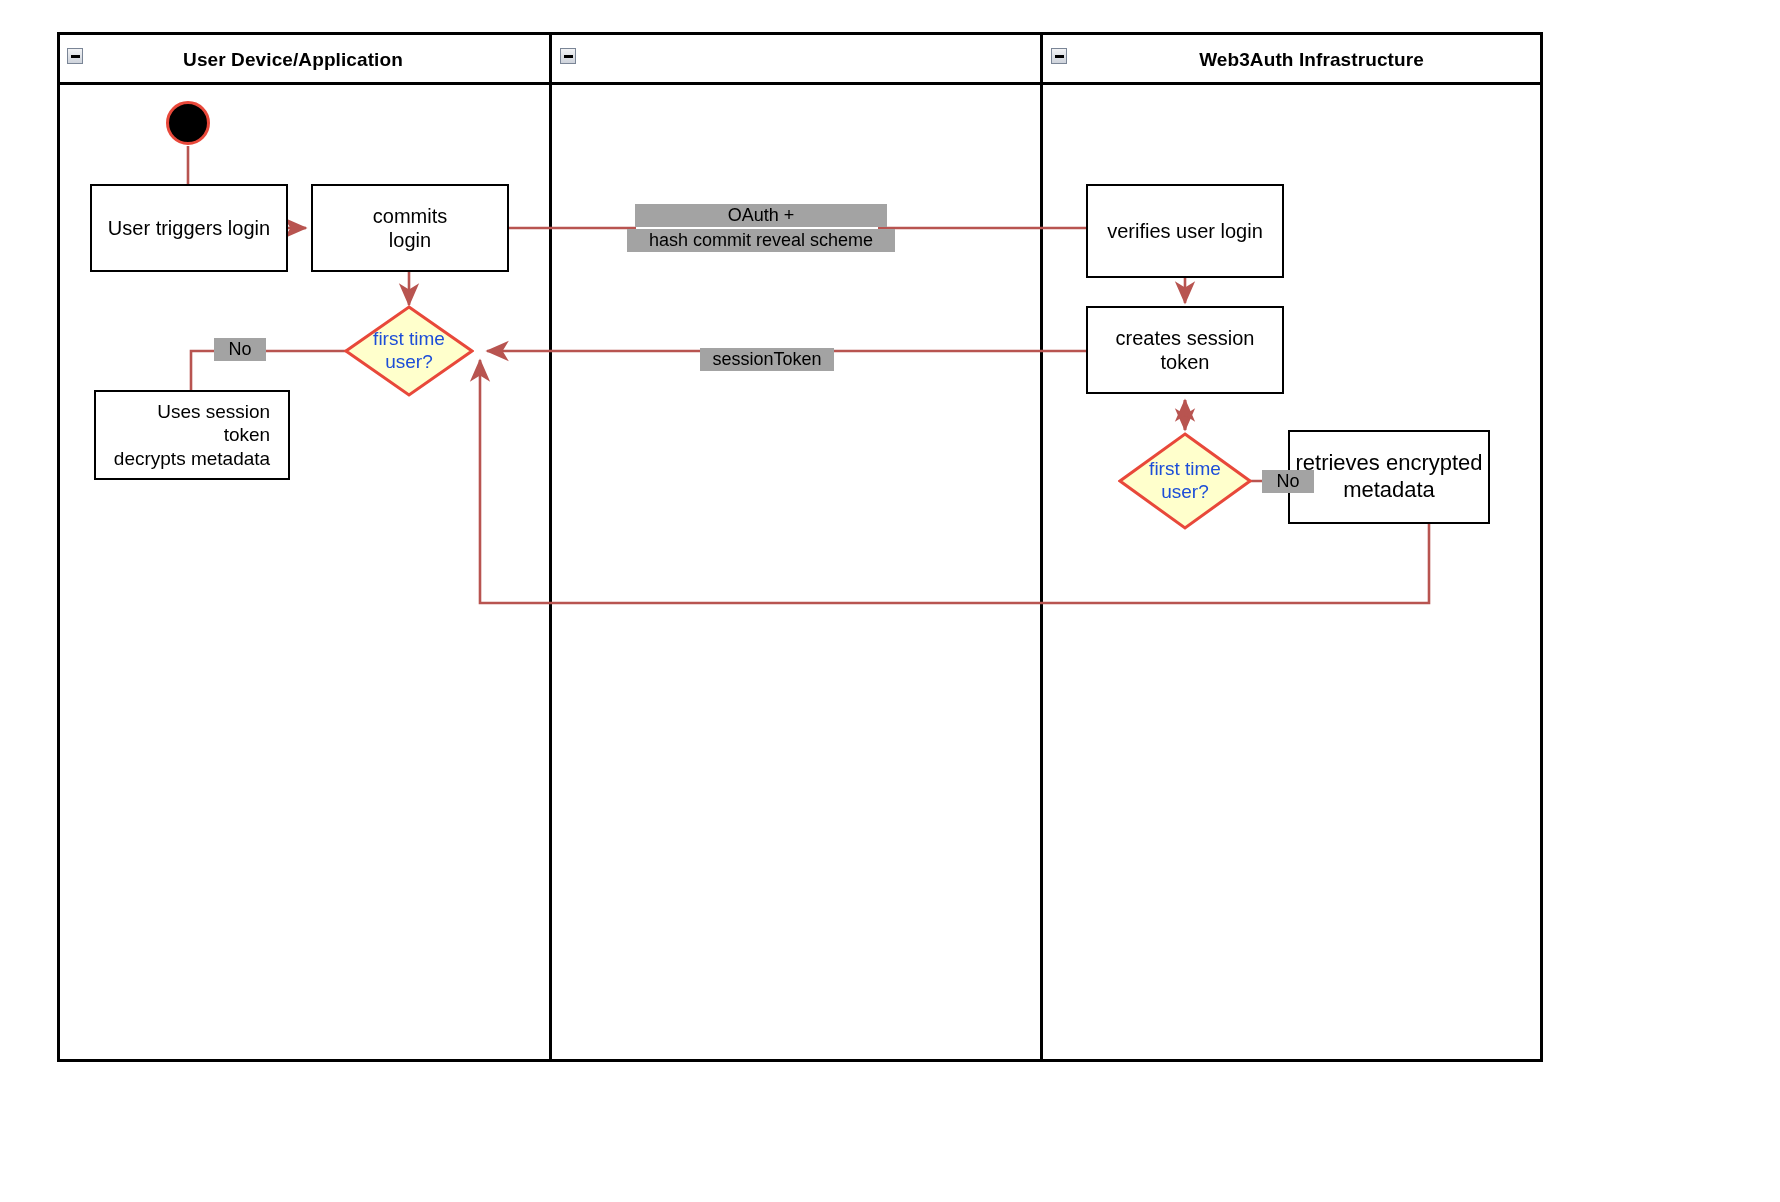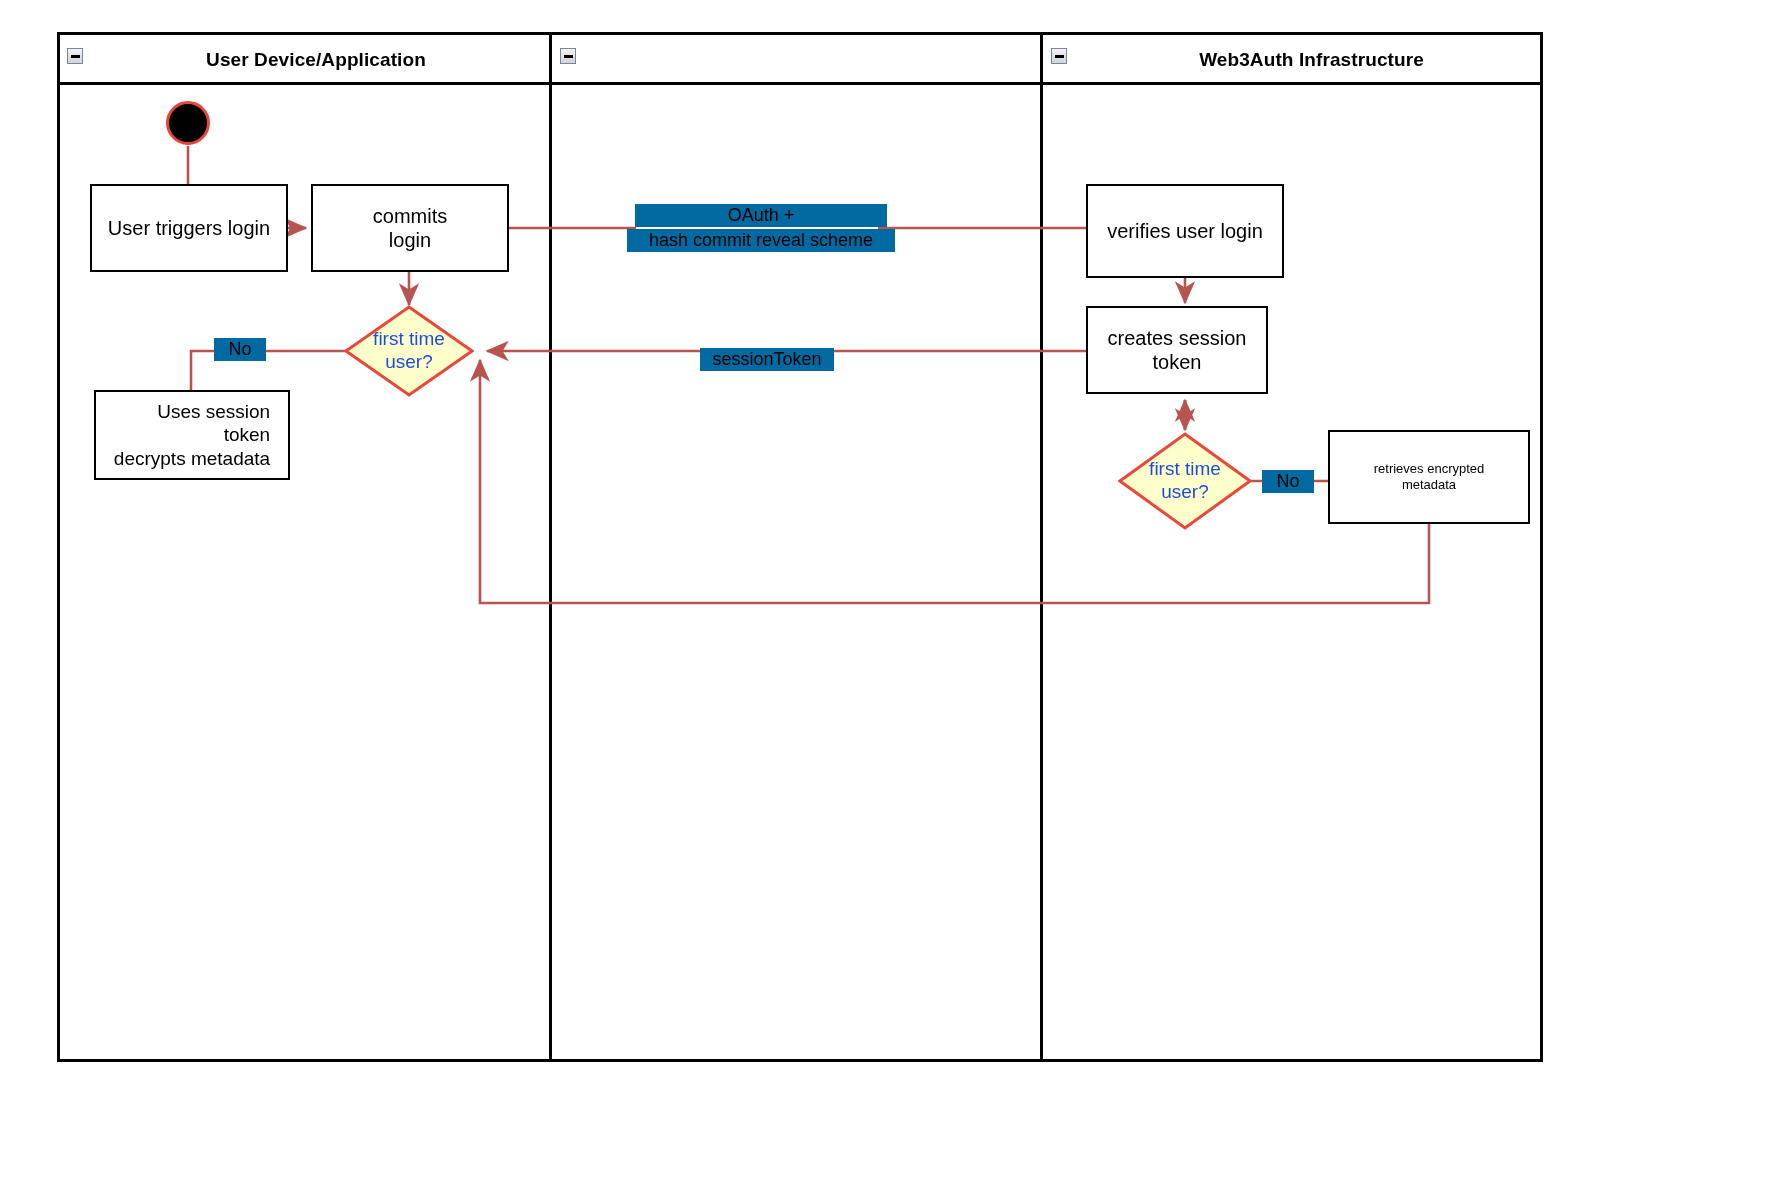--- a/index.html
+++ b/index.html
@@ -89,21 +89,21 @@
   }
 
   
   #edges{position:absolute;top:0;left:0;width:1780px;height:1202px;pointer-events:none;}
 
   
   .edge-label{
     position:absolute;
     font-size:18px;
     color:#000000;
-    background:#0369a1;
+    background:#a3a3a3;
     text-align:center;
     line-height:1.25;
     white-space:pre-line;
     padding:0 4px;
   }
 </style>
 </head>
 <body>
 
 <div id="canvas">
@@ -111,21 +111,21 @@
   <div class="pool" style="left:57px;top:32px;width:1486px;height:1030px;"></div>
 
   <div class="header-rule" style="left:57px;top:82px;width:1486px;"></div>
 
   <div class="lane-divider" style="left:549px;top:32px;height:1030px;"></div>
   <div class="lane-divider" style="left:1040px;top:32px;height:1030px;"></div>
 
   <div class="collapse-icon" style="left:67px;top:48px;">
     <i></i>
   </div>
-  <div class="lane-header" style="left:70px;top:37px;width:492px;height:45px;">User Device/Application</div>
+  <div class="lane-header" style="left:47px;top:37px;width:492px;height:45px;">User Device/Application</div>
 
   <div class="collapse-icon" style="left:560px;top:48px;">
     <i></i>
   </div>
 
   <div class="collapse-icon" style="left:1051px;top:48px;">
     <i></i>
   </div>
   <div class="lane-header" style="left:1040px;top:37px;width:503px;height:45px;margin-left:20px;">Web3Auth Infrastructure</div>
 
@@ -177,32 +177,32 @@
     <div class="diamond-label">first time
 user?</div>
   </div>
 
   <div class="node-box" style="left:94px;top:390px;width:196px;height:90px;font-size:19px;text-align:right;">Uses session
 token
 decrypts metadata</div>
 
   <div class="node-box" style="left:1086px;top:184px;width:198px;height:94px;">verifies user login</div>
 
-  <div class="node-box" style="left:1086px;top:306px;width:182px;height:88px;text-align:center;">creates session
+  <div class="node-box" style="left:1086px;top:306px;width:198px;height:88px;text-align:center;">creates session
 token</div>
 
   <div class="diamond-wrap" style="left:1118px;top:432px;width:134px;height:98px;">
     <svg width="134" height="98" viewBox="0 0 134 98" xmlns="http://www.w3.org/2000/svg">
       <polygon points="67,2 132,49 67,96 2,49" fill="#ffffcc" stroke="#e8483a" stroke-width="3"></polygon>
     </svg>
     <div class="diamond-label">first time
 user?</div>
   </div>
 
-  <div class="node-box" style="left:1328px;top:430px;width:202px;height:94px;font-size:13px;">retrieves encrypted
+  <div class="node-box" style="left:1288px;top:430px;width:202px;height:94px;font-size:22px;">retrieves encrypted
 metadata</div>
 
   <div class="edge-label" style="left:635px;top:204px;width:244px;">OAuth +</div>
   <div class="edge-label" style="left:627px;top:229px;width:260px;">hash commit reveal scheme</div>
 
   <div class="edge-label" style="left:700px;top:348px;width:126px;">sessionToken</div>
 
   <div class="edge-label" style="left:214px;top:338px;width:44px;">No</div>
 
   <div class="edge-label" style="left:1262px;top:470px;width:44px;">No</div>

